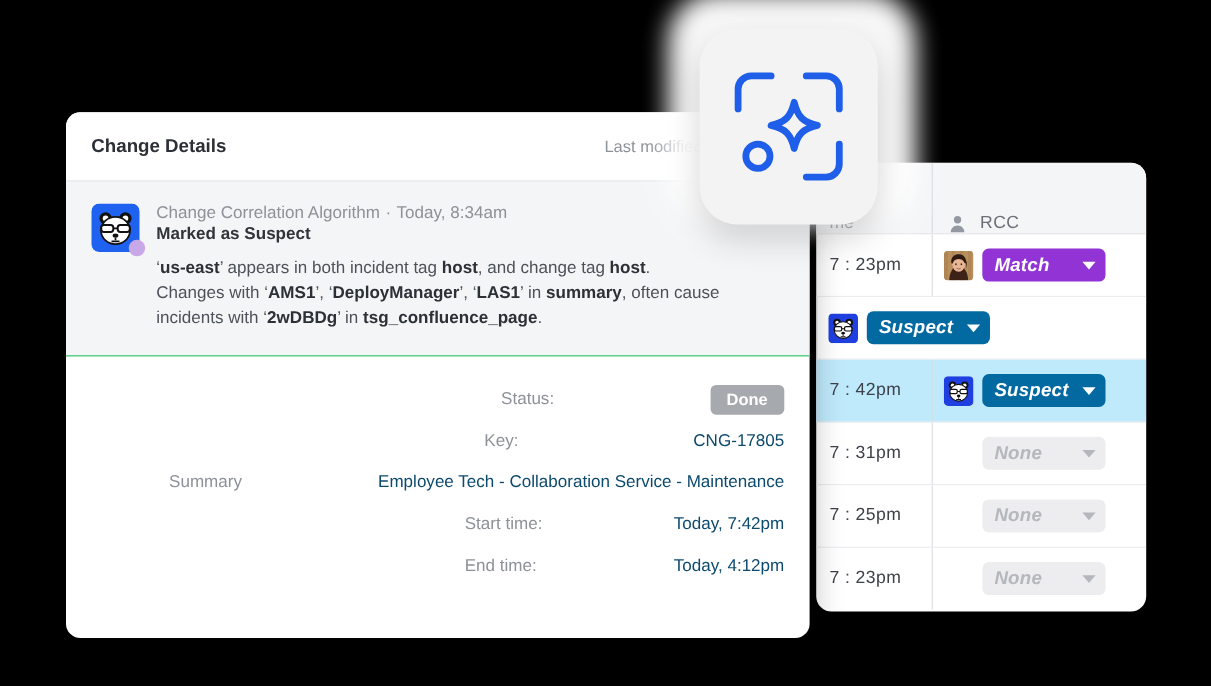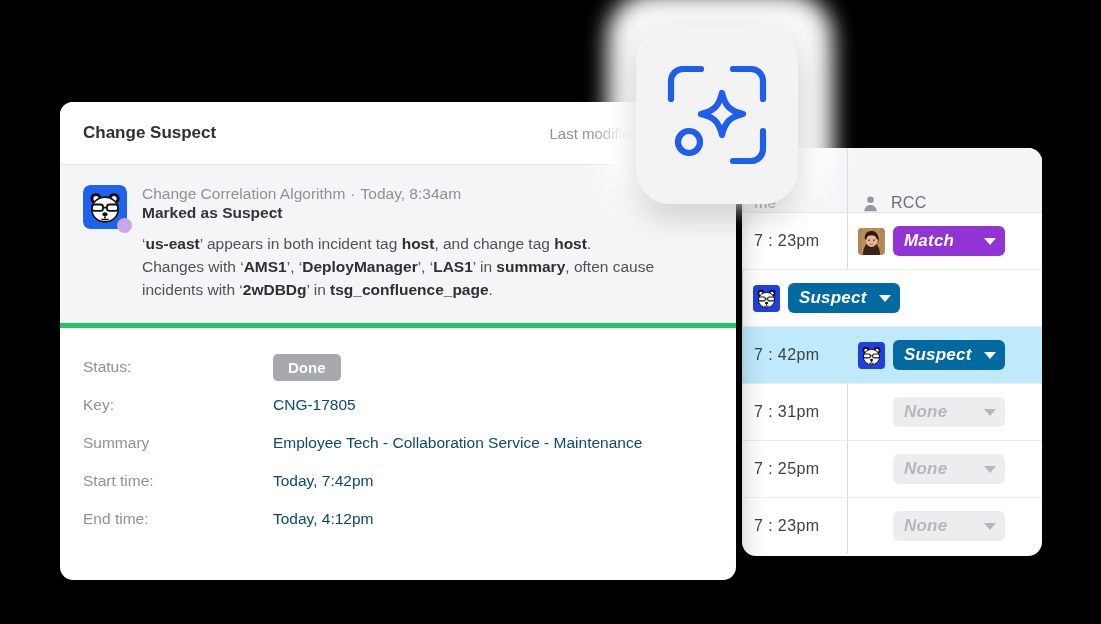--- a/index.html
+++ b/index.html
@@ -71,38 +71,38 @@
   }
   .dc-head{
     height:62px;display:flex;align-items:center;justify-content:space-between;
     padding:0 22px 0 23px;box-sizing:border-box;background:#ffffff;
   }
   .dc-title{font-size:17px;font-weight:bold;color:#2b2f36;}
   .dc-modified{font-size:15px;color:#8d9198;}
   .dc-modified b{color:#5a5f67;font-weight:bold;}
 
   .activity{
-    background:#f4f5f7;border-top:1px solid #e6e7ea;border-bottom:5px solid #22c55e;
+    background:#f4f5f7;border-top:1px solid #e6e7ea;border-bottom:1px solid #22c55e;
     padding:20px 22px 22px 23px;display:flex;gap:15px;
   }
   .bot-wrap{position:relative;width:44px;height:44px;flex:0 0 auto;}
   .bot-av{width:44px;height:44px;border-radius:7px;display:block;}
   .bot-dot{
     position:absolute;right:-5px;bottom:-4px;width:15px;height:15px;
     border-radius:50%;background:#c9a8e8;
   }
   .act-body{flex:1;min-width:0;}
   .act-meta{font-size:15.5px;color:#8d9198;margin-bottom:1px;}
   .act-meta .dot{margin:0 5px;}
   .act-head{font-size:15.5px;font-weight:bold;color:#30343b;margin-bottom:10px;}
   .act-line{font-size:15.5px;color:#4d525a;line-height:23px;}
   .act-line b{color:#2c3037;font-weight:bold;}
 
   .fields{padding:26px 23px 0 23px;}
-  .frow{display:flex;align-items:center;margin-bottom:12px;height:26px;}
+  .frow{display:flex;align-items:center;margin-bottom:12px;height:26px;justify-content:flex-end;}
   .fkey{width:190px;font-size:15.5px;color:#8d9198;flex:0 0 auto;}
   .fval{font-size:15.5px;color:#0c4a6e;}
   .status-badge{
     display:inline-flex;align-items:center;justify-content:center;
     background:#a6a9ae;color:#ffffff;font-size:15px;font-weight:bold;
     border-radius:5px;padding:6px 15px;line-height:1;
   }
 
   
   .glow{
@@ -237,21 +237,21 @@
               <span class="caret"></span>
             </div>
           </div>
         </div>
       </div>
   </div>
 
   <div class="detail-card">
 
     <div class="dc-head">
-      <div class="dc-title">Change Suspect</div>
+      <div class="dc-title">Change Details</div>
       <div class="dc-modified"><span>Last modified: </span><b>Today, 12</b></div>
     </div>
 
     <div class="activity">
       <div class="bot-wrap">
         <svg class="bot-av" viewBox="0 0 44 44">
           <rect x="0" y="0" width="44" height="44" rx="7" fill="#1f62f0"></rect>
           <ellipse cx="13" cy="13.5" rx="5.6" ry="5.6" fill="#111"></ellipse>
           <ellipse cx="31" cy="13.5" rx="5.6" ry="5.6" fill="#111"></ellipse>
           <ellipse cx="13" cy="13.5" rx="2.6" ry="2.6" fill="#fff"></ellipse>

